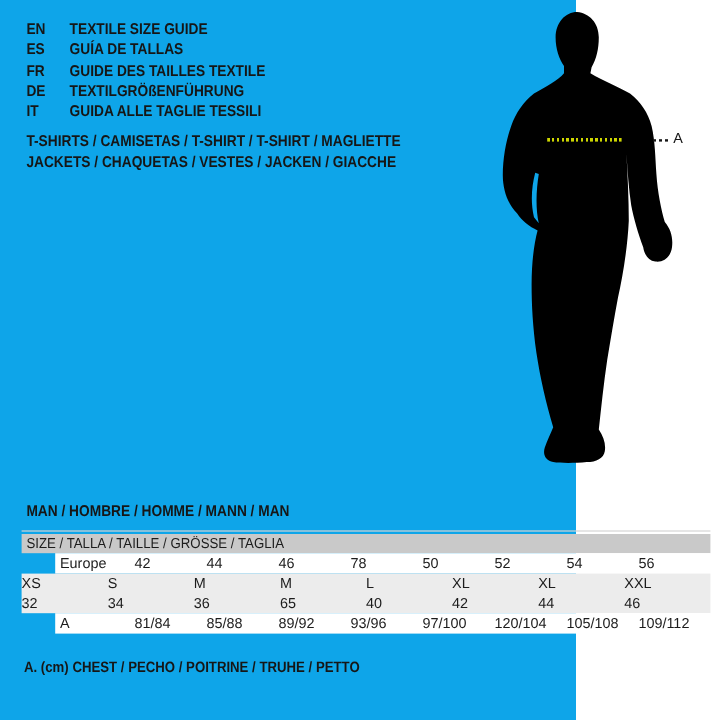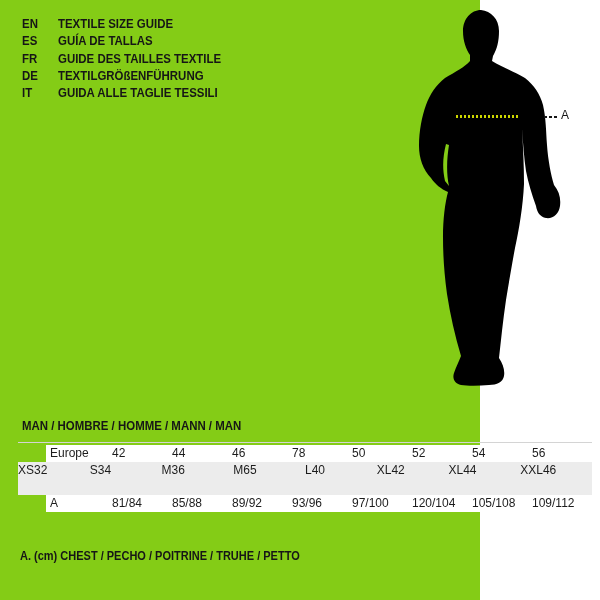--- a/index.html
+++ b/index.html
@@ -1,16 +1,16 @@
 <!DOCTYPE html>
 <html><head>
 <meta charset="utf-8">
 <style>
   html,body{margin:0;padding:0;background:#fff;width:600px;height:600px;overflow:hidden;}
-  #canvas{position:relative;width:480px;height:600px;background:#84cc16;
+  #canvas{position:relative;width:480px;height:600px;background:#0ea5e9;
           font-family:"Liberation Sans", sans-serif;color:#161616;}
 
   
   .lang-list{position:absolute;left:22px;top:15px;}
   .lang-row{display:flex;height:17.3px;line-height:17.3px;font-weight:bold;font-size:13px;}
   .lang-code{display:inline-block;width:36px;transform:scaleX(0.88);transform-origin:0 50%;}
   .lang-label{display:inline-block;white-space:nowrap;transform:scaleX(0.88);transform-origin:0 50%;}
 
   
   .garment-lines{position:absolute;left:22px;top:109px;}
@@ -35,21 +35,21 @@
   .thead{background:#c9c9c9;height:16px;line-height:16px;padding-left:4px;}
   .thead span{display:inline-block;white-space:nowrap;transform:scaleX(0.92);transform-origin:0 50%;}
   .trow{display:flex;}
   .trow.white{background:#ffffff;margin-left:28px;}
   .trow.grey{background:#ececec;}
   .trow .cell-label{width:62px;padding-left:4px;text-align:left;}
   .trow .cell{flex:1;text-align:left;}
   .r-single{height:17px;line-height:17px;}
   .r-double .cell,.r-double .cell-label{line-height:16.5px;}
   .r-double{height:33px;}
-  .stack{display:flex;flex-direction:row;}
+  .stack{display:flex;flex-direction:column;}
 
   
   .footer-note{position:absolute;left:20px;top:549px;font-weight:bold;font-size:12.5px;
                white-space:nowrap;transform:scaleX(0.88);transform-origin:0 50%;}
 </style>
 </head>
 <body>
 
 <div id="canvas">
 
@@ -69,20 +69,24 @@
     <div class="lang-row">
       <span class="lang-code">DE</span>
       <span class="lang-label">TEXTILGRÖßENFÜHRUNG</span>
     </div>
     <div class="lang-row">
       <span class="lang-code">IT</span>
       <span class="lang-label">GUIDA ALLE TAGLIE TESSILI</span>
     </div>
   </div>
 
+  <div class="garment-lines">
+    <span class="garment-line">T-SHIRTS / CAMISETAS / T-SHIRT / T-SHIRT / MAGLIETTE</span>
+    <span class="garment-line">JACKETS / CHAQUETAS / VESTES / JACKEN / GIACCHE</span>
+  </div>
 
   <div class="figure-box">
     <svg width="150" height="385" viewBox="0 0 150 385">
       <path fill="#000000" fill-rule="evenodd" d="
         M66,2
         C76,3 84,11 84,23
         C84,33 82,41 78,48
         L77,53
         C87,59 100,64 110,70
         C119,77 125,86 128,97
@@ -122,20 +126,23 @@
     </svg>
   </div>
   <div class="chest-line"></div>
   <div class="callout-dashes"></div>
   <div class="measure-label">A</div>
 
   <div class="section-title">MAN / HOMBRE / HOMME / MANN / MAN</div>
 
   <div class="table-wrap">
     <div class="topline"></div>
+    <div class="thead">
+      <span>SIZE / TALLA / TAILLE / GRÖSSE / TAGLIA</span>
+    </div>
 
     <div class="trow r-single white">
       <span class="cell-label">Europe</span>
       <span class="cell">42</span>
       <span class="cell">44</span>
       <span class="cell">46</span>
       <span class="cell">78</span>
       <span class="cell">50</span>
       <span class="cell">52</span>
       <span class="cell">54</span>

